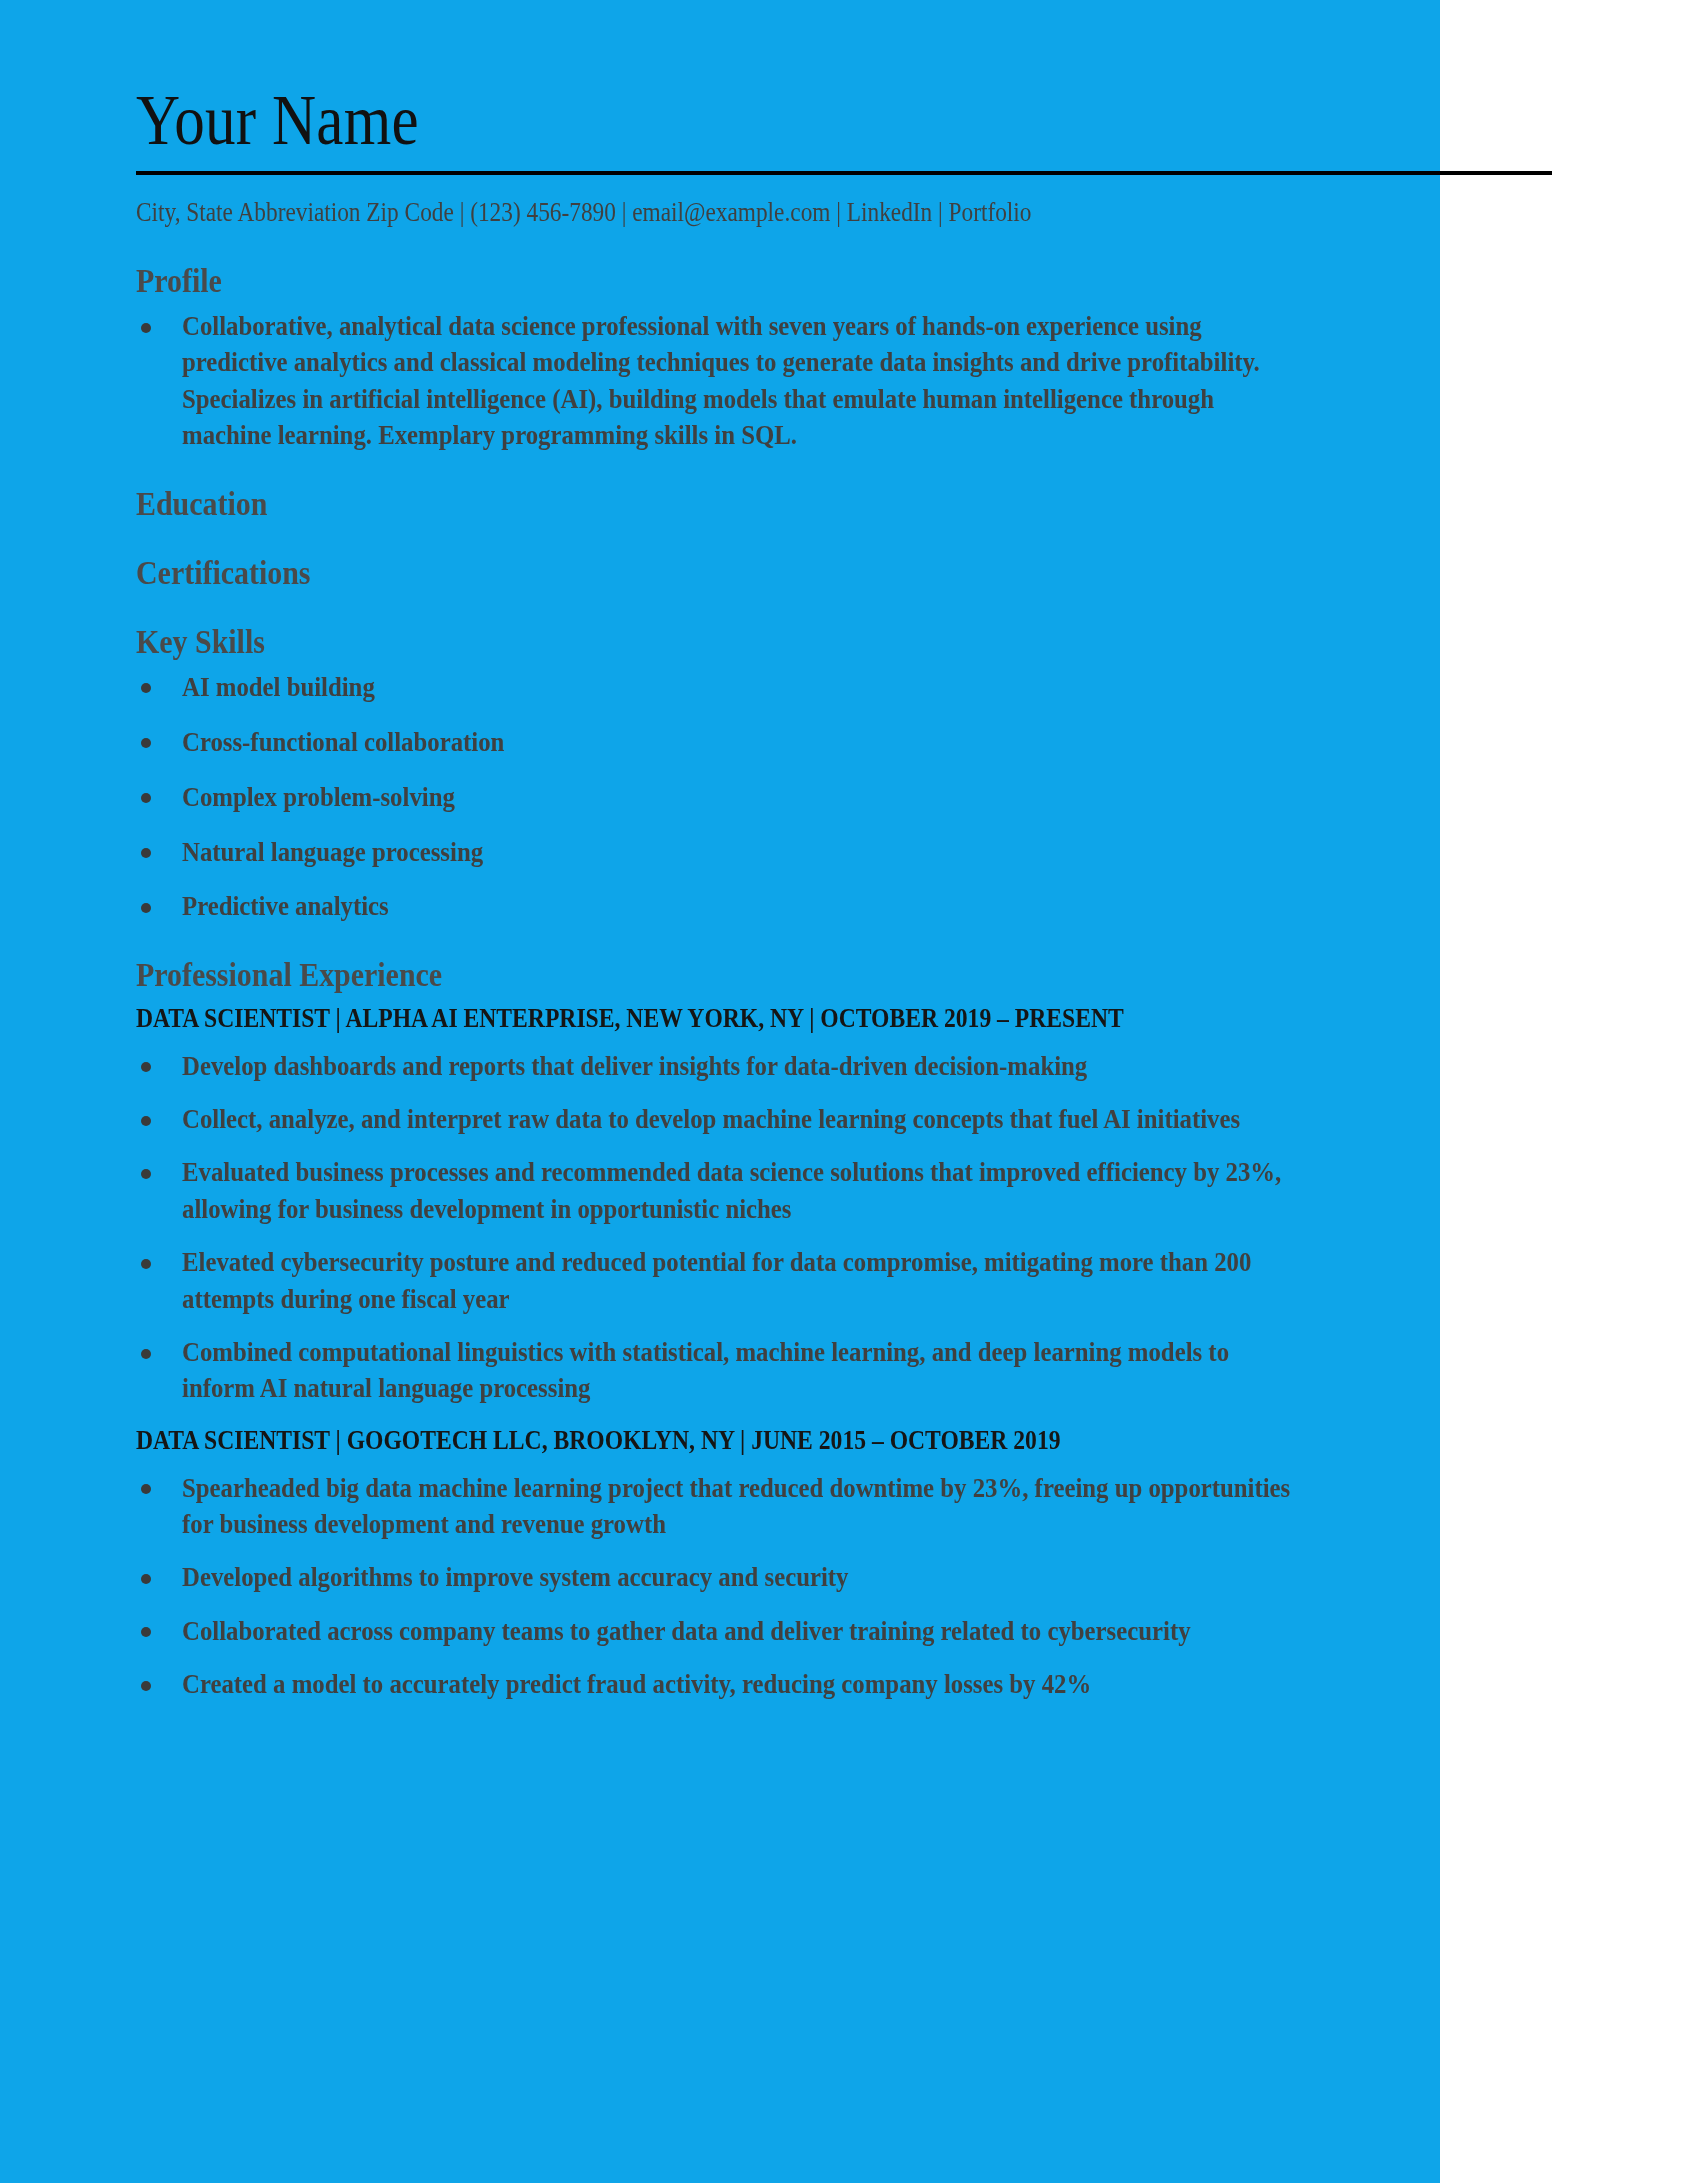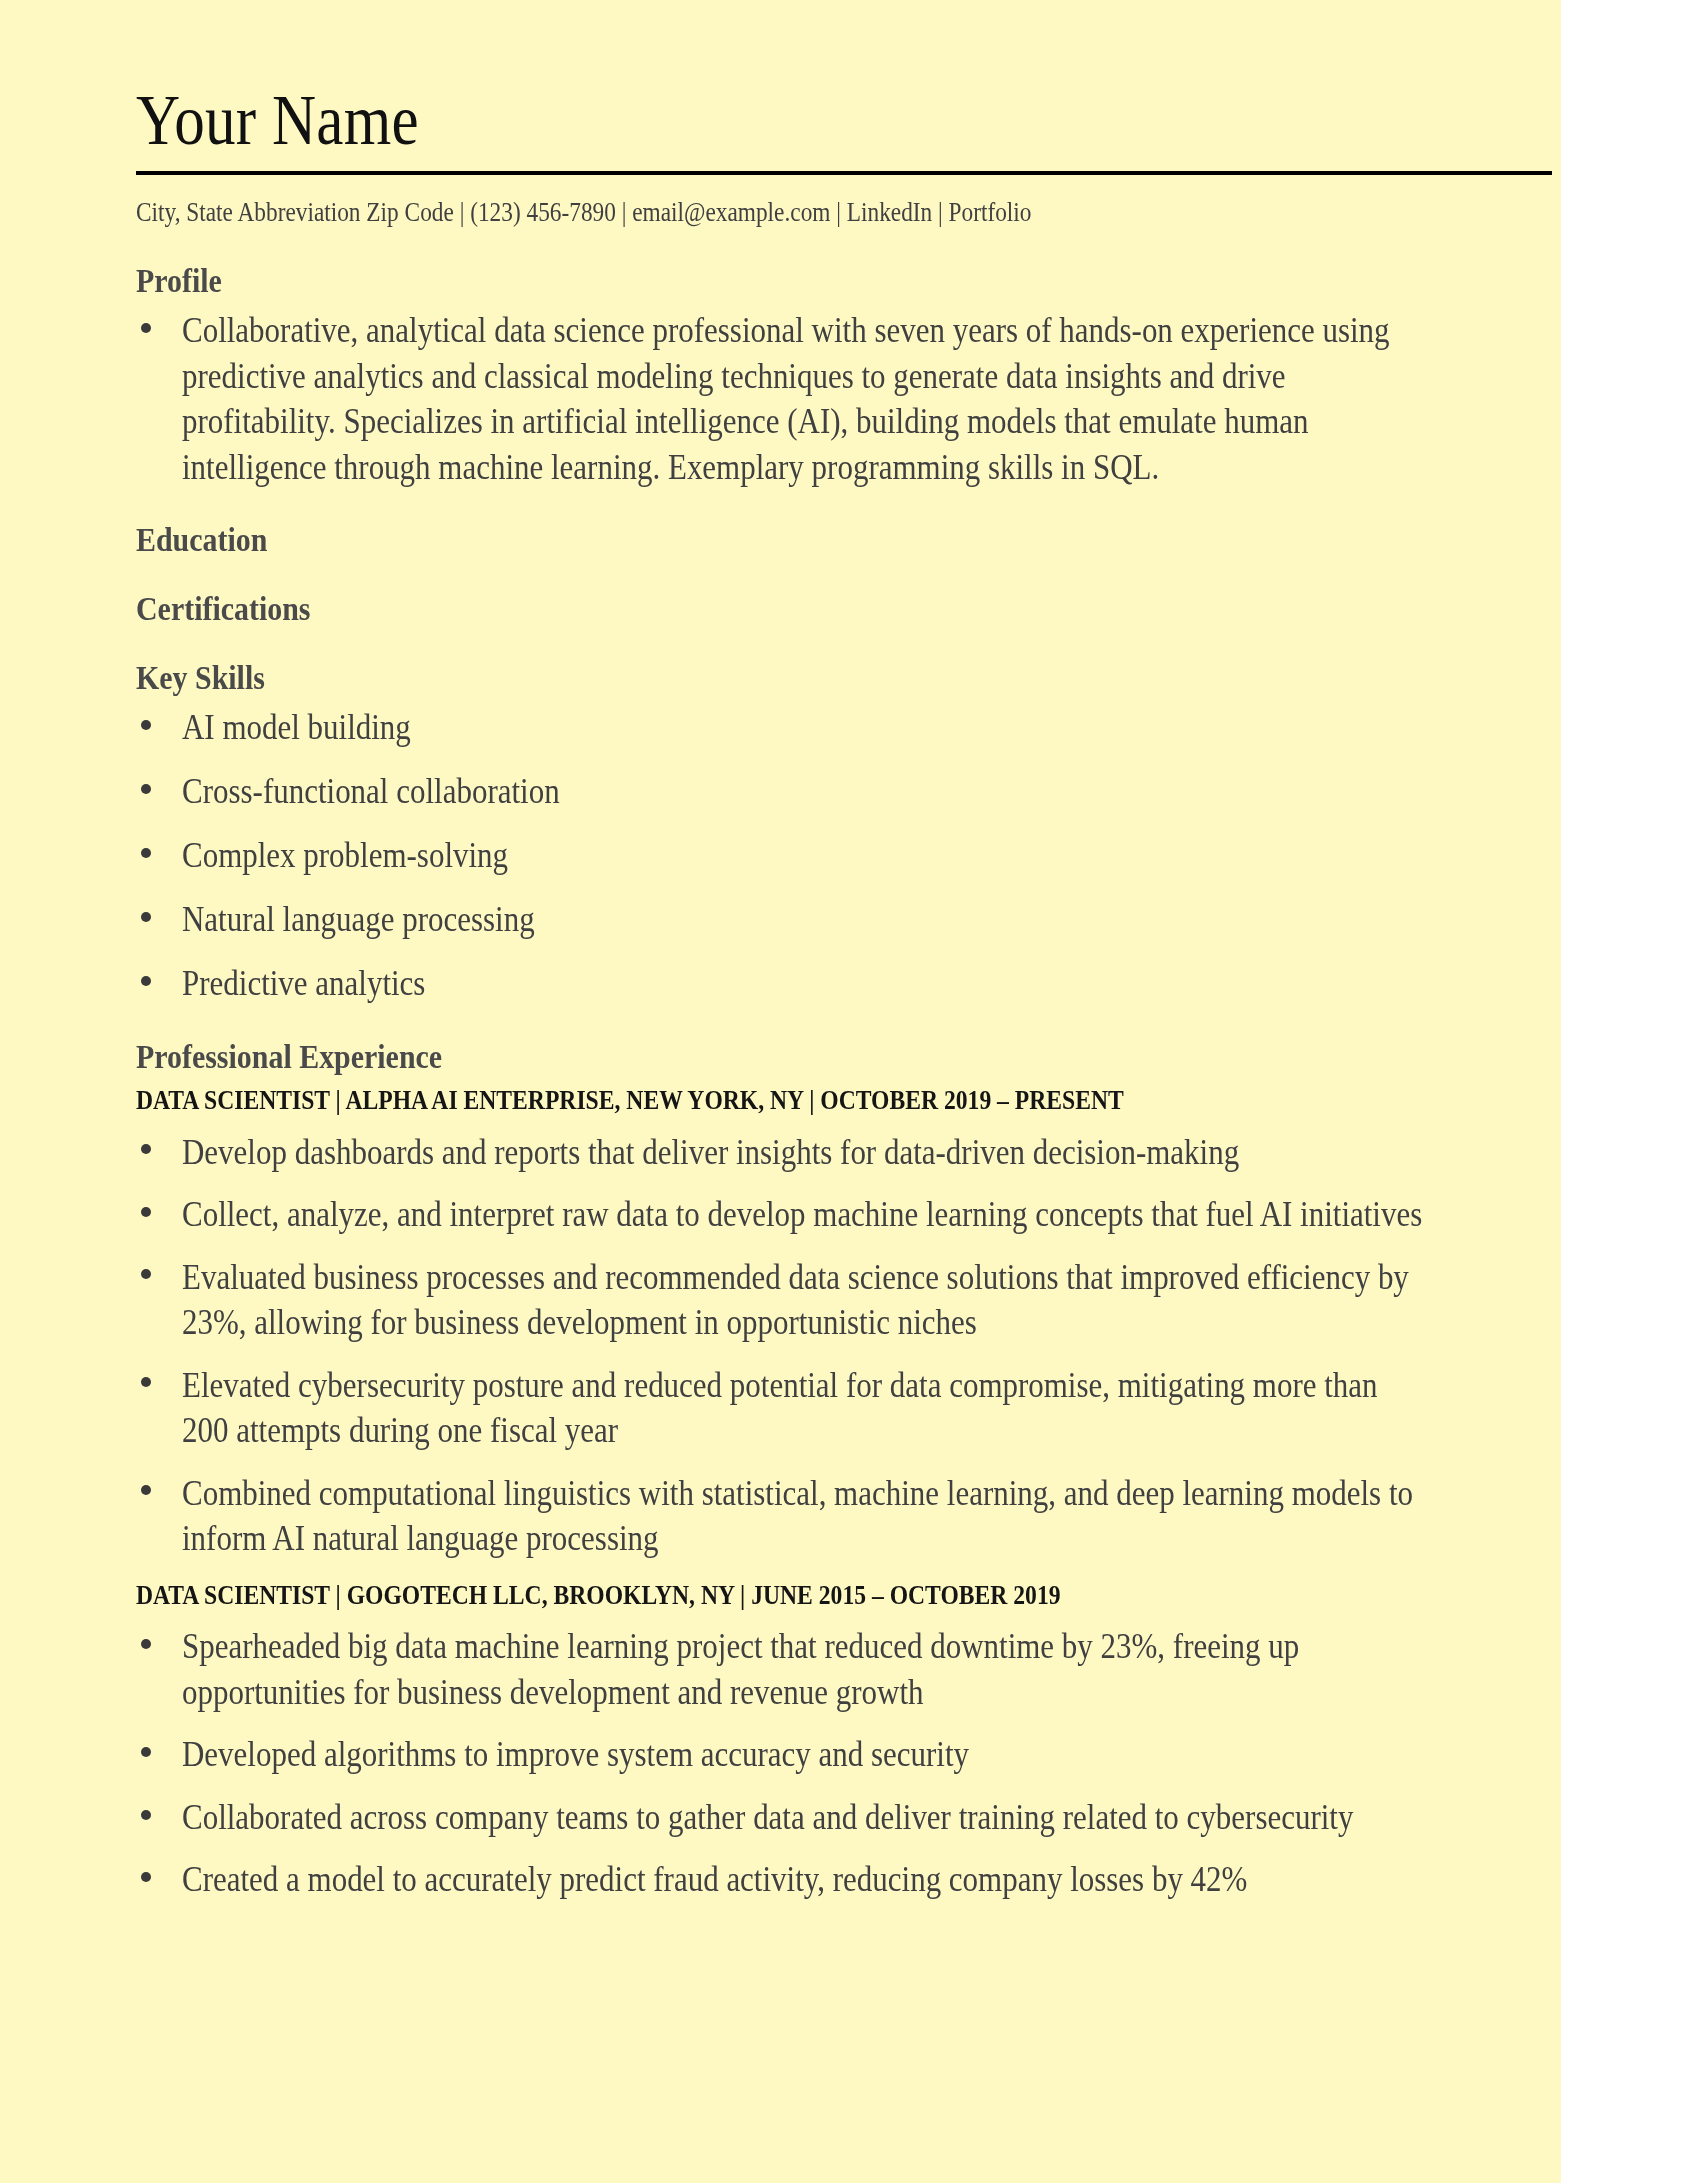--- a/index.html
+++ b/index.html
@@ -9,25 +9,25 @@
   }
   body {
     width: 1687px;
     height: 2183px;
     font-family: "Liberation Serif", "DejaVu Serif", serif;
     color: #404040;
     -webkit-font-smoothing: antialiased;
   }
   .page {
     position: relative;
-    width: 1561px;
+    width: 1440px;
     height: 2183px;
     box-sizing: border-box;
     padding: 85px 136px 0 136px;
-    background: #fef9c3;
+    background: #0ea5e9;
   }
 
   
   .name {
     font-size: 71px;
     line-height: 1.0;
     font-weight: 400;
     color: #111111;
     letter-spacing: 0.3px;
     margin: 0 0 14.6px 0;
@@ -69,23 +69,24 @@
   
   ul.bullets {
     list-style: none;
     margin: 0;
     padding: 0;
   }
   ul.bullets > li {
     position: relative;
     padding-left: 46px;
     margin: 0 0 2.6px 0;
-    font-size: 35px;
+    font-size: 28px;
     line-height: 1.30;
     color: #404040;
+    font-weight: bold;
   }
   ul.bullets > li .txt {
     display: block;
     transform: scaleX(0.885);
     transform-origin: left top;
     width: 113%;
   }
   ul.bullets > li::before {
     content: "";
     position: absolute;

